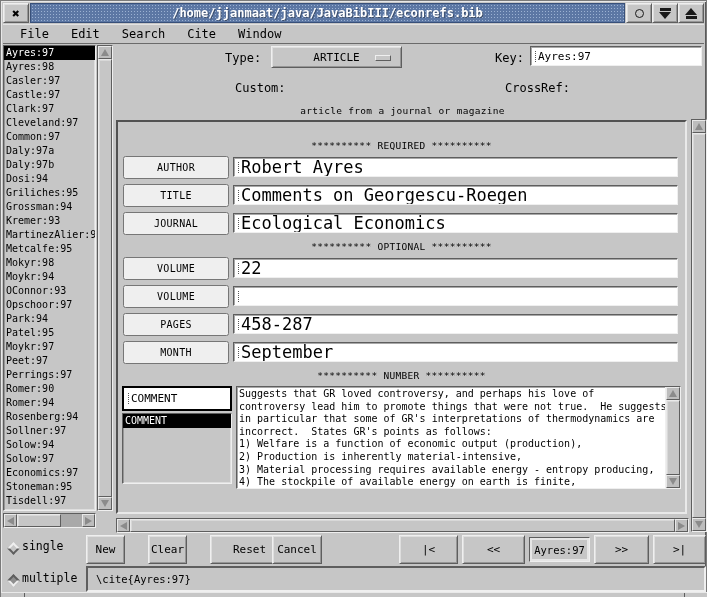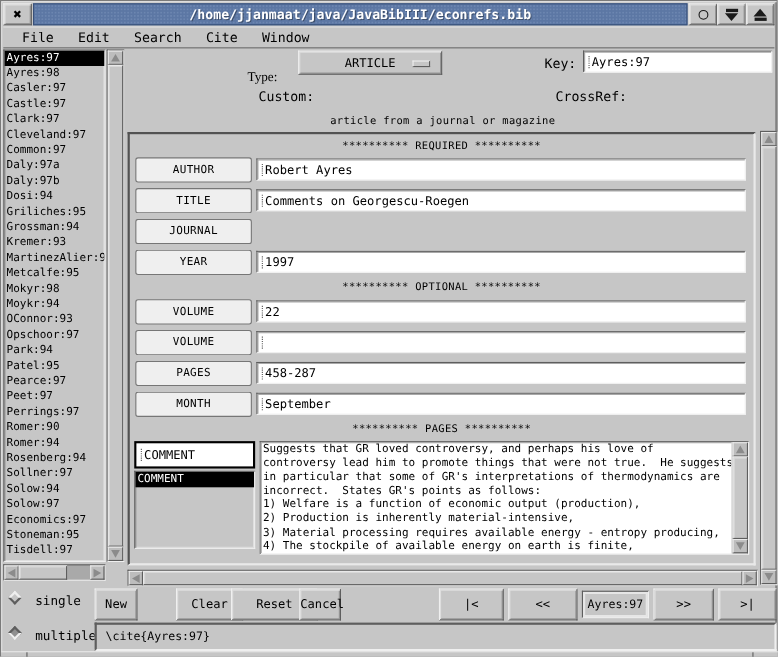--- a/index.html
+++ b/index.html
@@ -70,79 +70,79 @@
     display:flex; align-items:center; justify-content:center; cursor:pointer; }
   .sb-thumb { background:#c6c6c6; border:1px solid;
     border-color:#e9e9e9 #5e5e5e #5e5e5e #e9e9e9;
     box-shadow: inset 1px 1px 0 #d8d8d8; }
   .tri-up { width:0;height:0;border-left:4px solid transparent;border-right:4px solid transparent;border-bottom:7px solid #8b8b8b; }
   .tri-down { width:0;height:0;border-left:4px solid transparent;border-right:4px solid transparent;border-top:7px solid #8b8b8b; }
   .tri-left { width:0;height:0;border-top:4px solid transparent;border-bottom:4px solid transparent;border-right:7px solid #8b8b8b; }
   .tri-right { width:0;height:0;border-top:4px solid transparent;border-bottom:4px solid transparent;border-left:7px solid #8b8b8b; }
 
   
-  .type-label   { position:absolute; left:224px; top:62px; font-size:12px;font-family:Liberation Serif, serif; }
+  .type-label   { position:absolute; left:224px; top:50px; font-size:12px; }
   .type-dropdown { position:absolute; left:270px; top:45px; width:131px; height:22px;
     display:flex; align-items:center; justify-content:center; gap:8px; cursor:pointer; font-size:11px; }
   .opt-indicator { position:absolute; right:10px; top:8px; width:16px; height:6px;
     background:#c6c6c6; border:1px solid; border-color:#efefef #5e5e5e #5e5e5e #efefef; }
   .key-label { position:absolute; left:494px; top:50px; font-size:12px; }
   .key-field { position:absolute; left:529px; top:45px; width:172px; height:20px;
     font-size:11px; display:flex; align-items:center; padding-left:3px; white-space:nowrap; overflow:hidden; }
   .custom-label  { position:absolute; left:234px; top:80px; font-size:12px; }
   .crossref-label{ position:absolute; left:504px; top:80px; font-size:12px; }
   .entry-desc { position:absolute; left:115px; top:104px; width:573px; text-align:center;
     font-size:9.5px; letter-spacing:0.3px; }
 
   
   .panel { position:absolute; left:115px; top:119px; width:571px; height:394px;
     border:2px solid; border-color:#525252 #e9e9e9 #e9e9e9 #525252; background:#c6c6c6;
-    padding-top:3px; overflow:hidden; }
+    padding-top:16px; overflow:hidden; }
   .sec-header { height:17px; line-height:15px; text-align:center; font-size:9.5px; letter-spacing:0.3px; }
   .frow { height:28px; position:relative; }
   .flabel { position:absolute; left:5px; top:1px; width:106px; height:23px;
     font-family:inherit; font-size:10px; letter-spacing:0.3px; cursor:pointer;
     display:flex; align-items:center; justify-content:center; }
   .ffield { position:absolute; left:115px; right:7px; top:2px; height:20px;
-    display:flex; align-items:center; padding-left:3px; font-size:11px;
+    display:flex; align-items:center; padding-left:3px; font-size:17px;
     white-space:nowrap; overflow:hidden; cursor:text; }
   .caret { display:inline-block; width:0; height:11px; border-left:1px dotted #555;
     margin:0 2px 0 1px; flex:0 0 auto; }
 
   
   .extra-row { position:relative; height:106px; margin-top:2px; }
   .extra-left { position:absolute; left:4px; top:1px; width:110px; }
   .extra-input { height:25px; background:#fff; border:2px solid #000;
     display:flex; align-items:center; padding-left:3px; font-size:11px; cursor:text; }
   .extra-list { margin-top:2px; height:71px; overflow:hidden; background:#c6c6c6; }
   .extra-list-item { height:14px; line-height:14px; font-size:10px; padding-left:2px; cursor:pointer; }
   .extra-list-item.selected { background:#000; color:#fff; }
   .comment-box { position:absolute; left:118px; right:4px; top:1px; height:103px;
     display:flex; }
   .comment-text { flex:1; overflow:hidden; white-space:pre; font-size:10px;
     line-height:12.6px; padding:1px 2px; cursor:text; }
   .comment-scroll { flex:0 0 15px; background:#a9a9a9; display:flex; flex-direction:column;
     border-left:1px solid #efefef; }
 
   
-  .radio-row { position:absolute; left:8px; display:flex; align-items:flex-start; gap:14px; cursor:pointer; }
+  .radio-row { position:absolute; left:8px; display:flex; align-items:flex-end; gap:4px; cursor:pointer; }
   .radio-single { top:538px; }
   .radio-multiple { top:570px; }
   .diamond { width:9px; height:9px; transform:rotate(45deg); background:#c6c6c6;
     border:2px solid; border-color:#efefef #5e5e5e #5e5e5e #efefef; }
   .diamond.on { background:#8f8f8f; border-color:#5e5e5e #efefef #efefef #5e5e5e; }
   .radio-label { font-size:11.5px; }
 
   .btn { position:absolute; top:534px; height:29px; font-family:inherit; font-size:11px;
     background:#c6c6c6; border:1px solid; border-color:#efefef #5e5e5e #5e5e5e #efefef;
     box-shadow: inset 1px 1px 0 #dedede, inset -1px -1px 0 #969696; cursor:pointer; }
   .btn-new    { left:85px;  width:39px; }
-  .btn-clear  { left:159px; width:61px; }
+  .btn-clear  { left:147px; width:39px; }
   .btn-reset  { left:209px; width:79px; }
-  .btn-cancel { left:271px; width:38px; }
+  .btn-cancel { left:271px; width:50px; }
   .btn-first  { left:398px; width:59px; }
   .btn-prev   { left:461px; width:63px; }
   .nav-current { position:absolute; left:528px; top:536px; width:61px; height:25px;
     background:#c6c6c6; border:1px solid; border-color:#5e5e5e #efefef #efefef #5e5e5e;
     box-shadow: inset 0 0 0 2px #e6e6e6; font-size:10.5px;
     display:flex; align-items:center; justify-content:center; cursor:text; }
   .btn-next   { left:593px; width:55px; }
   .btn-last   { left:652px; width:53px; }
 
   .cite-field { position:absolute; left:85px; top:565px; width:620px; height:26px;
@@ -206,21 +206,21 @@
       <div class="side-item">Grossman:94</div>
       <div class="side-item">Kremer:93</div>
       <div class="side-item">MartinezAlier:97</div>
       <div class="side-item">Metcalfe:95</div>
       <div class="side-item">Mokyr:98</div>
       <div class="side-item">Moykr:94</div>
       <div class="side-item">OConnor:93</div>
       <div class="side-item">Opschoor:97</div>
       <div class="side-item">Park:94</div>
       <div class="side-item">Patel:95</div>
-      <div class="side-item">Pearce:97</div>
+      <div class="side-item">Moykr:97</div>
       <div class="side-item">Peet:97</div>
       <div class="side-item">Perrings:97</div>
       <div class="side-item">Romer:90</div>
       <div class="side-item">Romer:94</div>
       <div class="side-item">Rosenberg:94</div>
       <div class="side-item">Sollner:97</div>
       <div class="side-item">Solow:94</div>
       <div class="side-item">Solow:97</div>
       <div class="side-item">Economics:97</div>
       <div class="side-item">Stoneman:95</div>
@@ -278,29 +278,26 @@
         <div class="frow">
           <button class="flabel">TITLE</button>
           <div class="ffield tfield">
             <span class="caret"></span>
             <span>Comments on Georgescu-Roegen</span>
           </div>
         </div>
 
         <div class="frow">
           <button class="flabel">JOURNAL</button>
-        </div>
-
-        <div class="frow">
-          <button class="flabel">YEAR</button>
-          <div class="ffield tfield">
-            <span class="caret"></span>
-            <span>1997</span>
-          </div>
-        </div>
+          <div class="ffield tfield">
+            <span class="caret"></span>
+            <span>Ecological Economics</span>
+          </div>
+        </div>
+
       </div>
 
     <div class="sec-header">********** OPTIONAL **********</div>
 
     <div>
 
         <div class="frow">
           <button class="flabel">VOLUME</button>
           <div class="ffield tfield">
             <span class="caret"></span>
@@ -326,21 +323,21 @@
 
         <div class="frow">
           <button class="flabel">MONTH</button>
           <div class="ffield tfield">
             <span class="caret"></span>
             <span>September</span>
           </div>
         </div>
       </div>
 
-    <div class="sec-header" style="height:15px">********** PAGES **********</div>
+    <div class="sec-header" style="height:15px">********** NUMBER **********</div>
 
     <div class="extra-row">
       <div class="extra-left">
         <div class="extra-input">
           <span class="caret"></span>
           <span>COMMENT</span>
         </div>
         <div class="extra-list sunken">
 
         <div class="extra-list-item selected">COMMENT</div>

